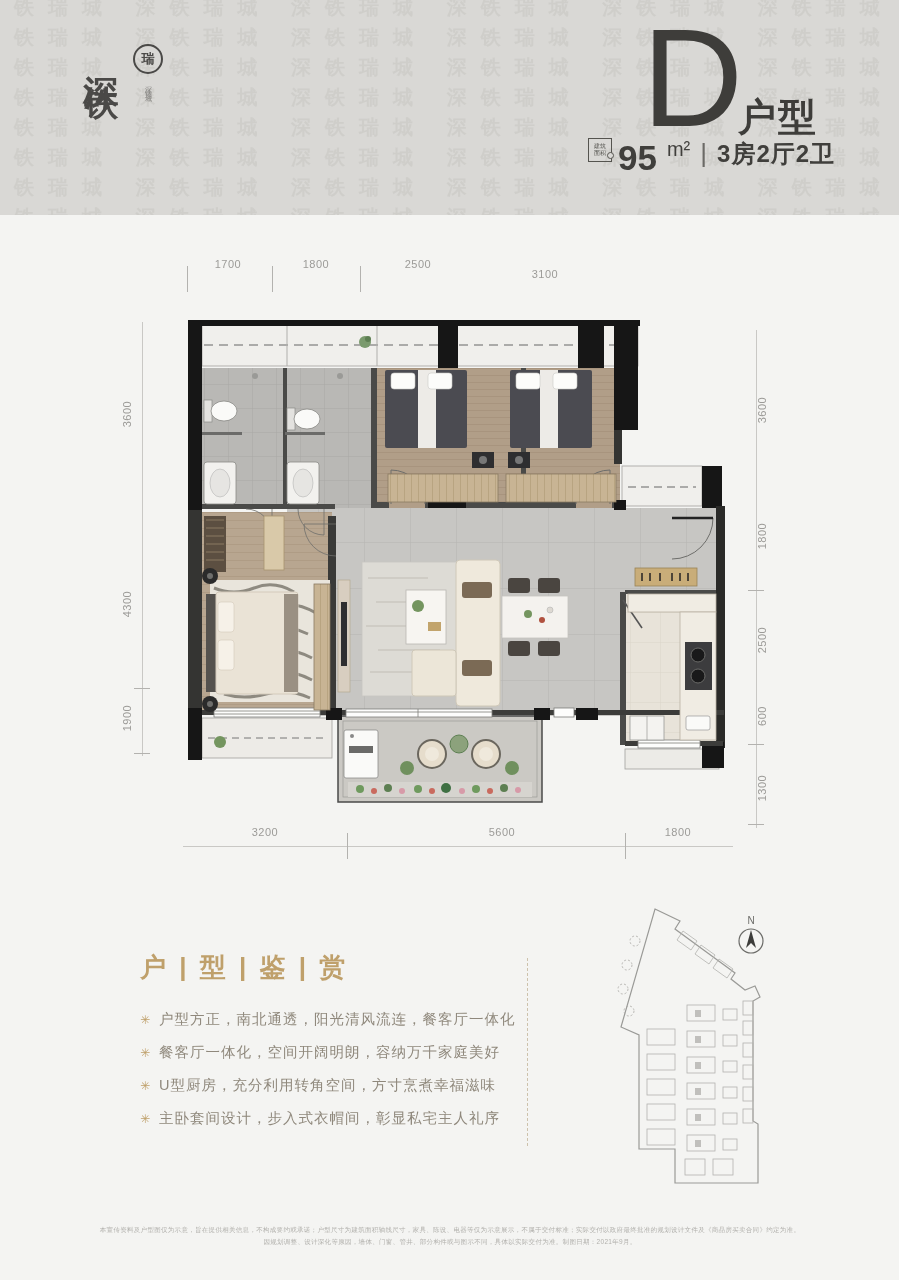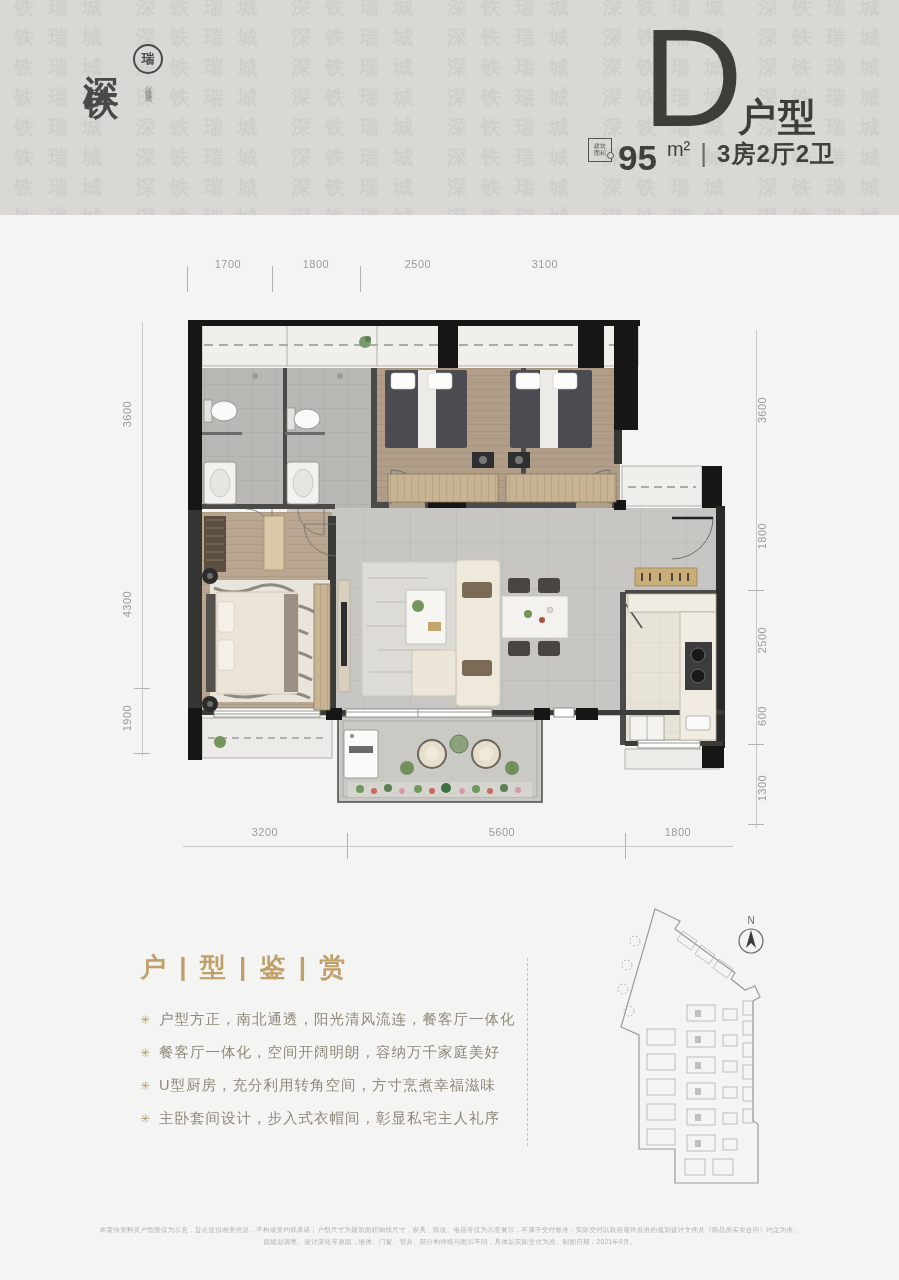--- a/index.html
+++ b/index.html
@@ -302,21 +302,21 @@
         <circle cx="324" cy="476" r="4" fill="#5d7f52"></circle>
           <circle cx="338" cy="478" r="3" fill="#d79aa8"></circle>
       </g>
     </g>
   </svg>
 
   <div>
     <div class="dim" style="left:198px;top:258px;">1700</div>
     <div class="dim" style="left:286px;top:258px;">1800</div>
     <div class="dim" style="left:388px;top:258px;">2500</div>
-    <div class="dim" style="left:515px;top:258px;">3100</div>
+    <div class="dim" style="left:515px;top:268px;">3100</div>
     <div class="tick-v" style="left:187px;top:266px;"></div>
     <div class="tick-v" style="left:272px;top:266px;"></div>
     <div class="tick-v" style="left:360px;top:266px;"></div>
   </div>
   <div>
     <div class="dimline-v" style="left:142px;top:322px;height:434px;"></div>
     <div class="tick-h" style="left:134px;top:688px;"></div>
     <div class="tick-h" style="left:134px;top:753px;"></div>
     <div class="dim v" style="left:97px;top:408px;">3600</div>
     <div class="dim v" style="left:97px;top:598px;">4300</div>

